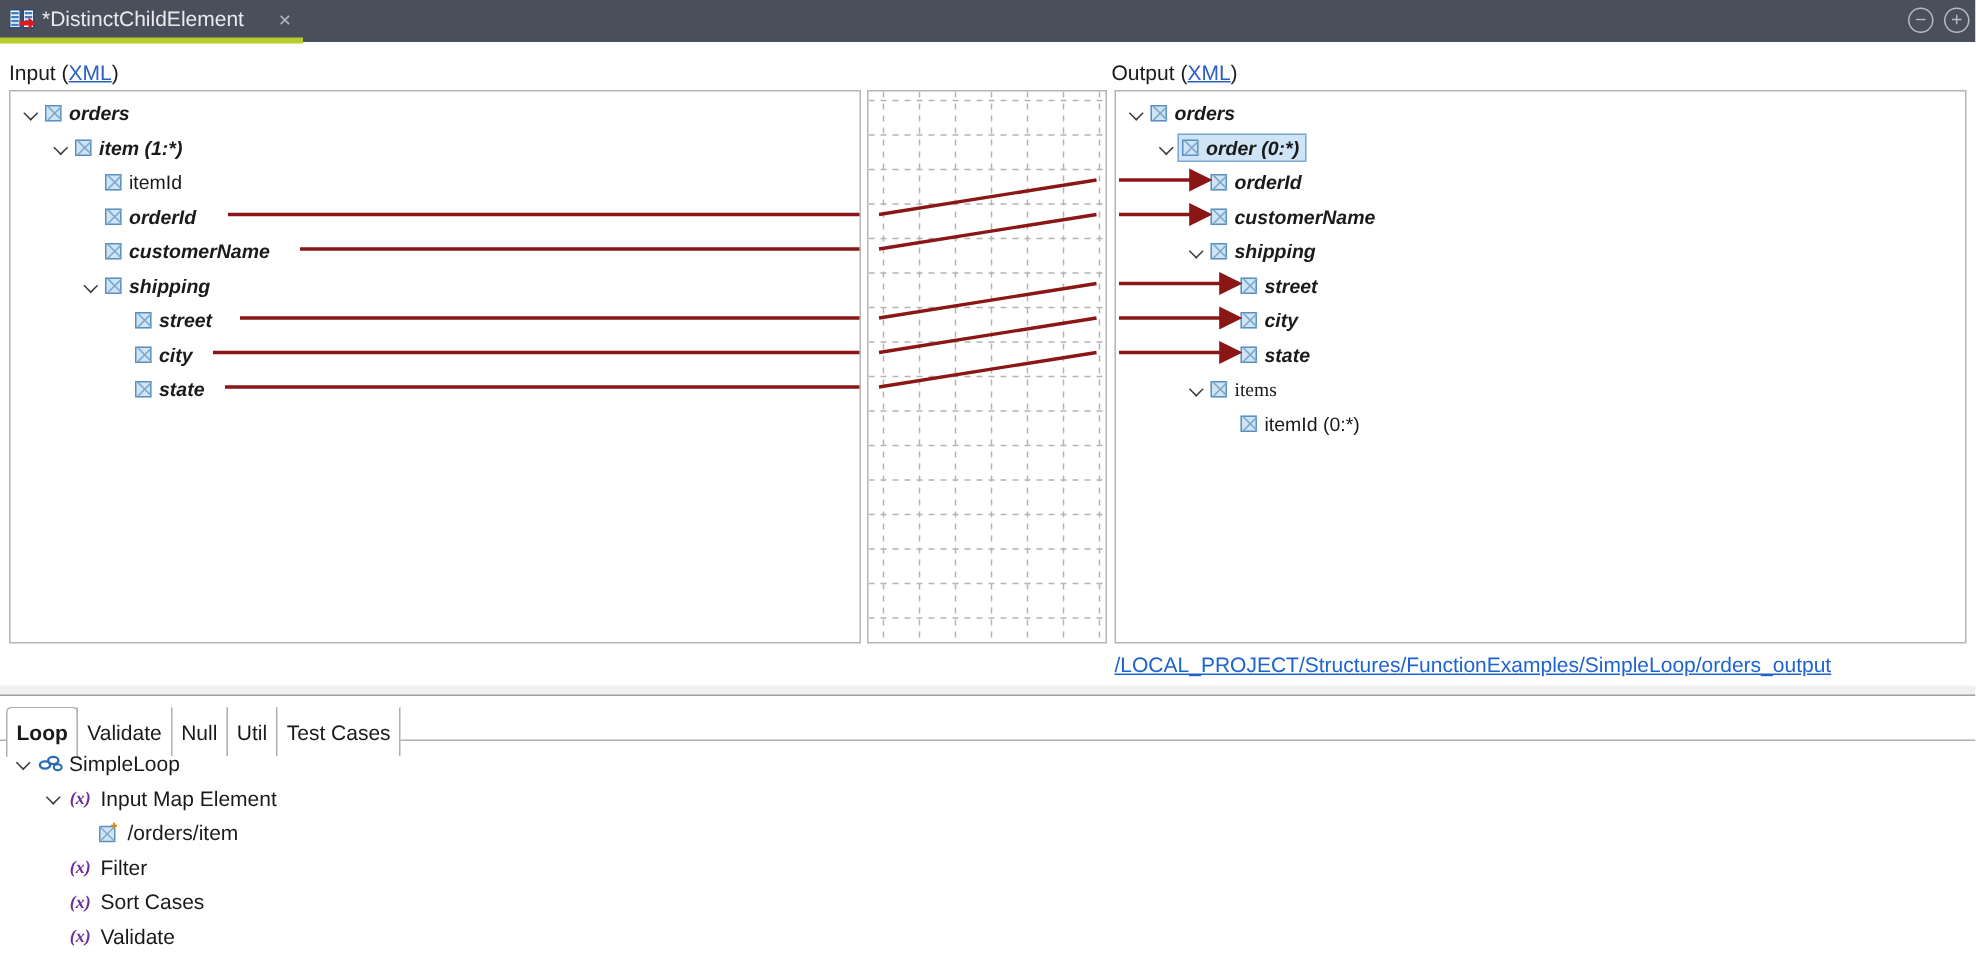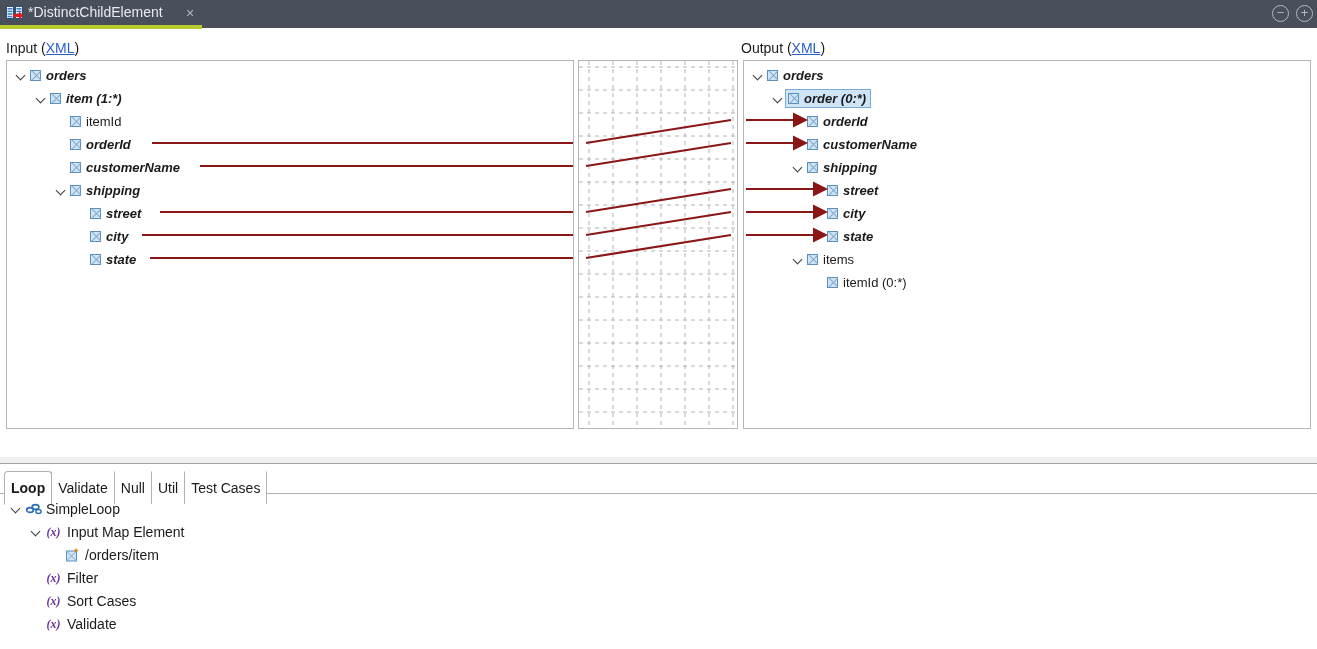--- a/index.html
+++ b/index.html
@@ -340,21 +340,21 @@
             <span class="tlabel link">city</span>
           </span>
         </div>
         <div class="trow" style="top: 164px; left: 68px;">
           <span class="twist blank"></span>
           <span style="display: flex; align-items: center;">
             <span class="cbox"></span>
             <span class="tlabel link">state</span>
           </span>
         </div>
-        <div class="trow" style="top: 187px; left: 48px;">
+        <div class="trow" style="top: 187px; left: 48px; font-family: Liberation Serif, serif;">
           <span class="twist"></span>
           <span style="display: flex; align-items: center;">
             <span class="cbox"></span>
             <span class="tlabel plain">items</span>
           </span>
         </div>
         <div class="trow" style="top: 210px; left: 68px;">
           <span class="twist blank"></span>
           <span style="display: flex; align-items: center;">
             <span class="cbox"></span>
@@ -390,20 +390,21 @@
         <line x1="586" y1="235" x2="731" y2="212" stroke="#8b1616" stroke-width="2.2"></line>
         <line x1="746" y1="212" x2="826" y2="212" stroke="#8b1616" stroke-width="2.2" marker-end="url(#ah)"></line>
       </g>
       <g>
         <line x1="150" y1="258" x2="573" y2="258" stroke="#8b1616" stroke-width="2.2"></line>
         <line x1="586" y1="258" x2="731" y2="235" stroke="#8b1616" stroke-width="2.2"></line>
         <line x1="746" y1="235" x2="826" y2="235" stroke="#8b1616" stroke-width="2.2" marker-end="url(#ah)"></line>
       </g>
     </svg>
 
+  <a href="#" class="pathlink" id="out-path">/LOCAL_PROJECT/Structures/FunctionExamples/SimpleLoop/orders_output</a>
 
   <div class="sash"></div>
 
   <div class="tabstrip" id="bottom-tabs">
       <div class="btab active" style="left: 4px;">
         <span>Loop</span>
       </div>
       <div class="btab" style="left: 51.2188px;">
         <span>Validate</span>
       </div>

